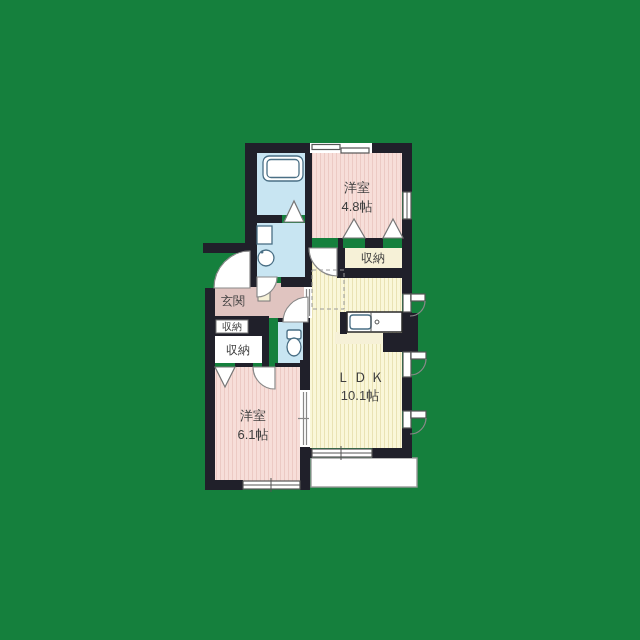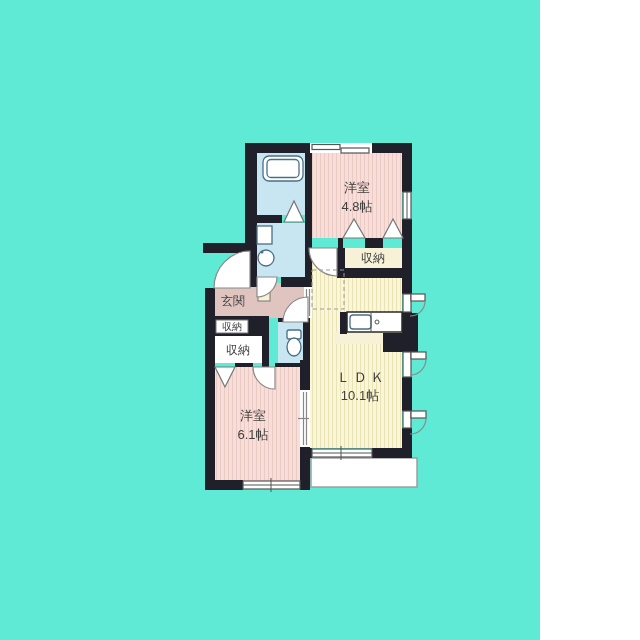--- a/index.html
+++ b/index.html
@@ -1,16 +1,16 @@
 <!DOCTYPE html>
 <html style="--wall: #20202a; --room_pink: #f7ded9; --room_pink_stripe: #eccac4; --room_yellow: #faf7d9; --room_yellow_stripe: #e9e2b4; --hall_mauve: #e0c4c0; --wet_cyan: #c8e5f2; --closet_cream: #f6f1d7; --fixture_stroke: #4a6f85; --door_stroke: #8a8a8a; --balcony_stroke: #9a9a9a; --text: #3f3f3f;"><head>
 <meta charset="utf-8">
 <style>
   html,body{margin:0;padding:0;background:#ffffff;}
-  #stage{position:relative;width:540px;height:640px;background:#5eead4;overflow:hidden;
+  #stage{position:relative;width:640px;height:640px;background:#15803d;overflow:hidden;
          font-family:"Liberation Sans","DejaVu Sans",sans-serif;}
   svg{position:absolute;left:0;top:0;}
   .wall{fill:var(--wall);}
   .pinkBg{fill:var(--room_pink);}
   .pinkStripe{stroke:var(--room_pink_stripe);stroke-width:1;}
   .yelBg{fill:var(--room_yellow);}
   .yelStripe{stroke:var(--room_yellow_stripe);stroke-width:1;}
   .mauve{fill:var(--hall_mauve);}
   .cyan{fill:var(--wet_cyan);}
   .cream{fill:var(--closet_cream);}

